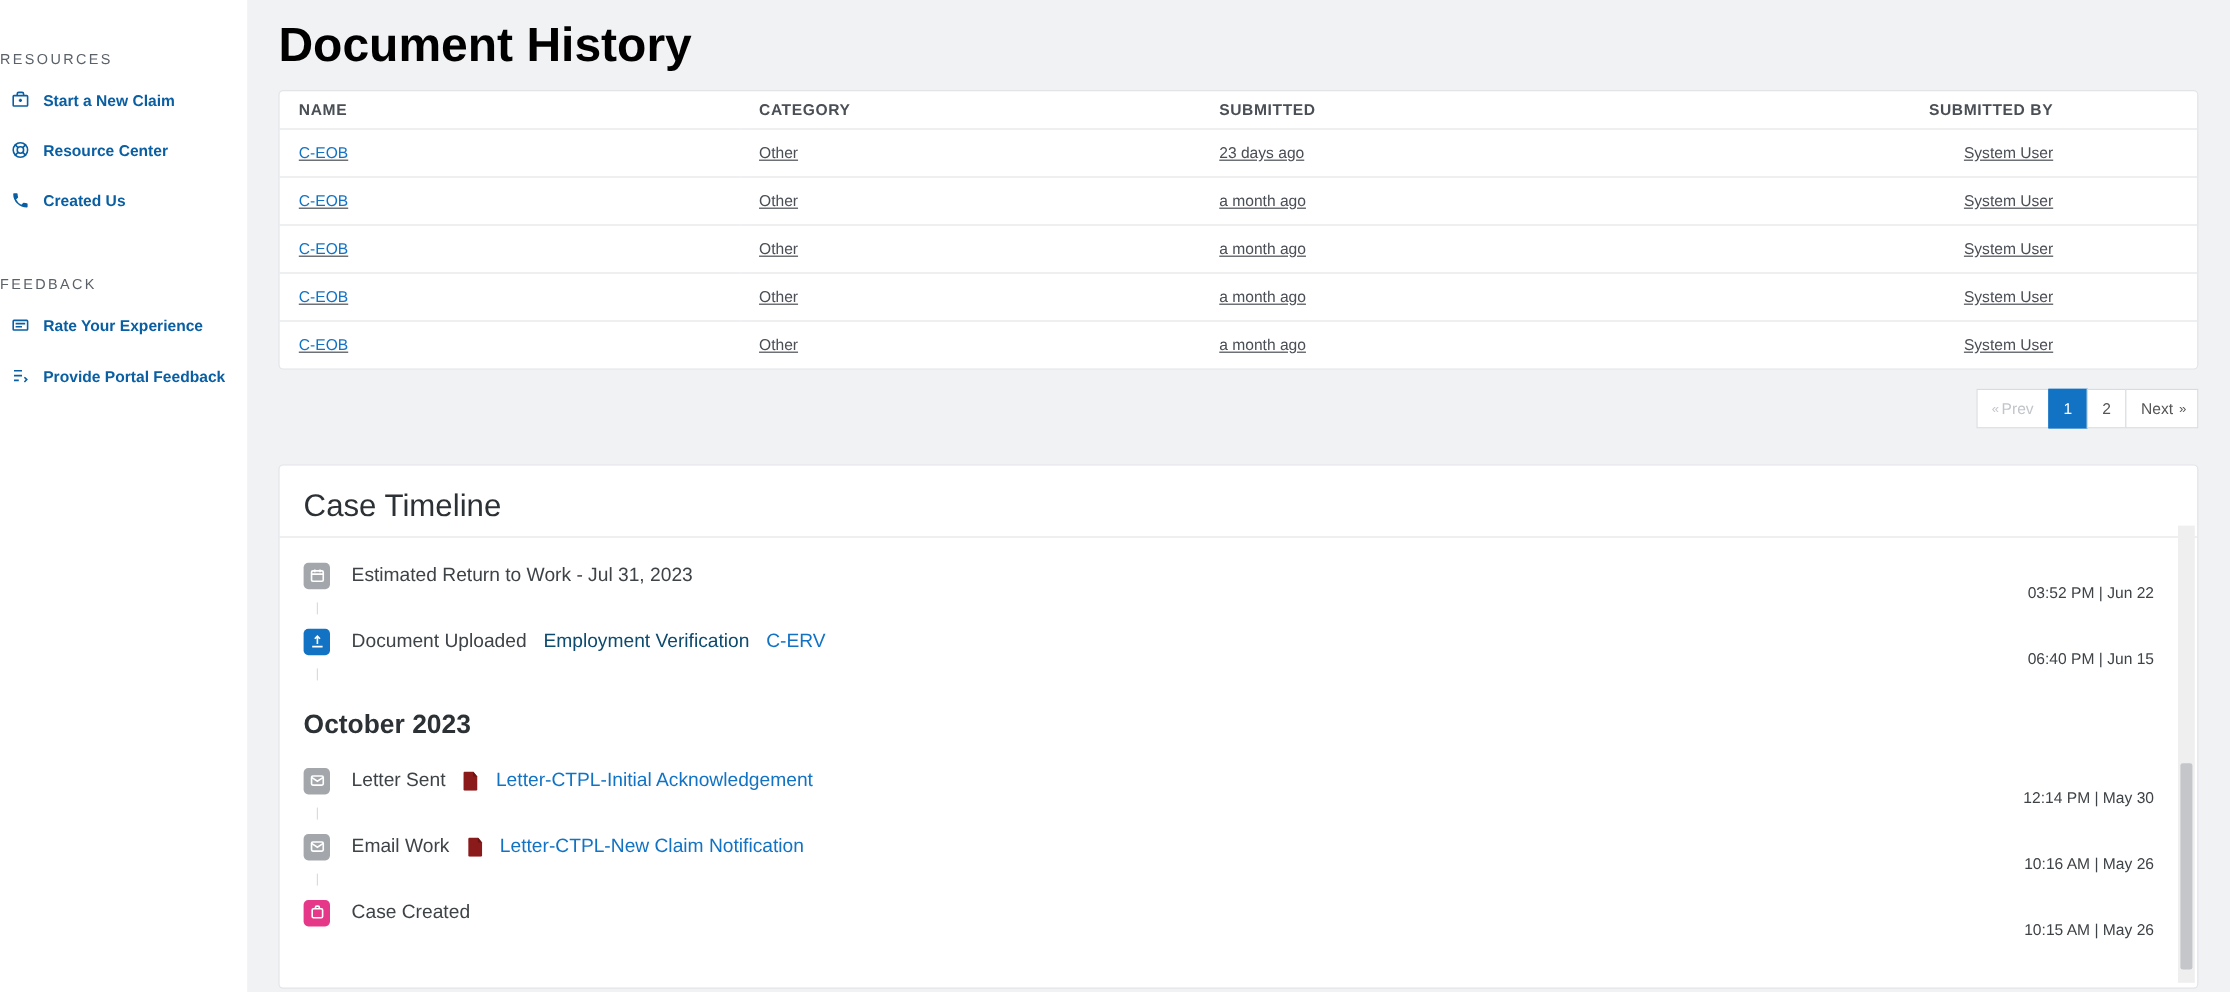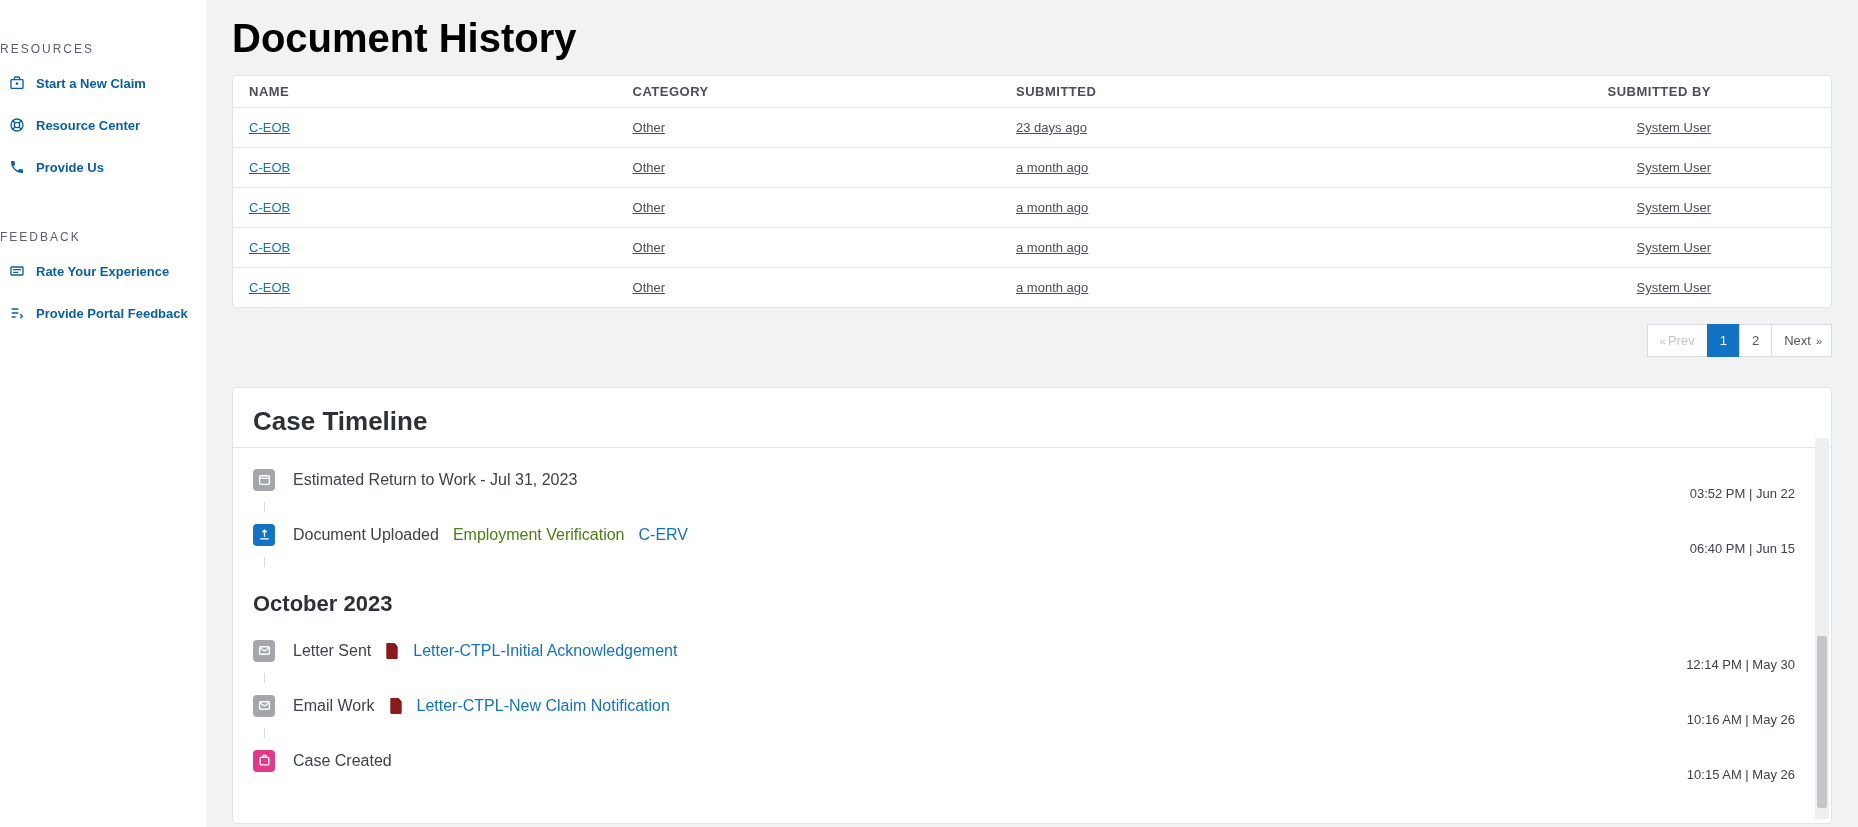--- a/index.html
+++ b/index.html
@@ -17,31 +17,31 @@
     thead th { text-align: left; font-size: 13px; letter-spacing: 0.5px; font-weight: 600; color: #4a4f55; padding: 8px 16px; border-bottom: 1px solid #e2e4e8; }
     thead th.col-submitted-by { text-align: right; padding-right: 120px; }
     tbody td { padding: 12px 16px; font-size: 13px; color: #4a4f55; border-top: 1px solid #e2e4e8; text-decoration: underline; }
     tbody td.col-name a { color: #1273c4; text-decoration: none; font-weight: 500; cursor: pointer; }
     tbody td.col-submitted-by { text-align: right; padding-right: 120px; }
     .pagination { display: flex; justify-content: flex-end; margin-top: 16px; }
     .pagination .pg-btn { border: 1px solid #d9dcdf; background: #fff; padding: 8px 12px; font-size: 13px; color: #555; cursor: pointer; margin-left: -1px; display: inline-flex; align-items: center; gap: 3px; }
     .pagination .pg-btn.disabled { color: #c1c5ca; cursor: default; }
     .pagination .pg-btn.active { background: #1273c4; color: #fff; border-color: #1273c4; }
     .timeline-card { background: #fff; border: 1px solid #e2e4e8; border-radius: 4px; margin-top: 30px; padding: 18px 0 40px 0; position: relative; }
-    .timeline-card h2 { font-size: 26px; font-weight: 700; color: #2c3136; padding: 0 20px 10px 20px; }
+    .timeline-card h2 { font-size: 26px; font-weight: 400; color: #2c3136; padding: 0 20px 10px 20px; }
     .timeline-body { border-top: 1px solid #e2e4e8; padding: 10px 20px 0 20px; overflow-y: auto; }
     .tl-row { display: flex; align-items: center; position: relative; min-height: 32px; margin-bottom: 1px; }
     .tl-icon { width: 22px; height: 22px; border-radius: 4px; background: #ccc; display: inline-flex; align-items: center; justify-content: center; margin-right: 18px; flex-shrink: 0; color: #fff; }
     .tl-icon.grey { background: #a3a7ab; }
     .tl-icon.blue { background: #1273c4; }
     .tl-icon.pink { background: #e63888; }
     .tl-icon.mail { background: #a3a7ab; }
     .tl-text { flex: 1; display: flex; align-items: center; gap: 14px; font-size: 16px; color: #3e4347; }
     .tl-primary { font-weight: 500; }
-    .tl-secondary { color: #4d7c0f; }
+    .tl-secondary { color: #0c4a6e; }
     .tl-link { color: #1273c4; text-decoration: none; font-weight: 500; cursor: pointer; }
     .tl-time { font-size: 13px; color: #3e4347; white-space: nowrap; padding-right: 16px; margin-top: 28px; }
     .tl-month { font-size: 22px; font-weight: 700; color: #2c3136; margin: 24px 0 12px 0; }
     .scrollbar-fake { position: absolute; right: 2px; top: 50px; bottom: 4px; width: 14px; background: #efefef; }
     .scrollbar-fake .thumb { position: absolute; left: 2px; right: 2px; top: 52%; height: 45%; background: #c4c6c9; border-radius: 2px; }
     .doc-mini-icon { width: 14px; height: 16px; display: inline-block; }
     svg { display: block; }
     .tl-connector { width: 22px; display:flex; justify-content:center; }
     .tl-connector .line { width: 1px; background:#d9dcdf; height: 10px; }
   </style>
@@ -73,21 +73,21 @@
       </span>
       <span>Resource Center</span>
     </div>
 
     <div class="sidebar-item">
       <span class="icon-box">
         <svg width="16" height="16" viewBox="0 0 24 24" fill="currentColor">
             <path d="M6.6 10.8a15 15 0 0 0 6.6 6.6l2.2-2.2a1 1 0 0 1 1-.25 11.5 11.5 0 0 0 3.6.58 1 1 0 0 1 1 1V20a1 1 0 0 1-1 1A17 17 0 0 1 3 4a1 1 0 0 1 1-1h3.5a1 1 0 0 1 1 1 11.5 11.5 0 0 0 .58 3.6 1 1 0 0 1-.25 1z"></path>
           </svg>
       </span>
-      <span>Provide Us</span>
+      <span>Created Us</span>
     </div>
 
     <div class="sidebar-section-label" style="margin-top:30px">FEEDBACK</div>
 
     <div class="sidebar-item">
       <span class="icon-box">
         <svg width="16" height="16" viewBox="0 0 24 24" fill="none" stroke="currentColor" stroke-width="2">
             <rect x="3" y="6" width="18" height="12" rx="1"></rect>
             <path d="M6 10h12M6 14h8"></path>
           </svg>

